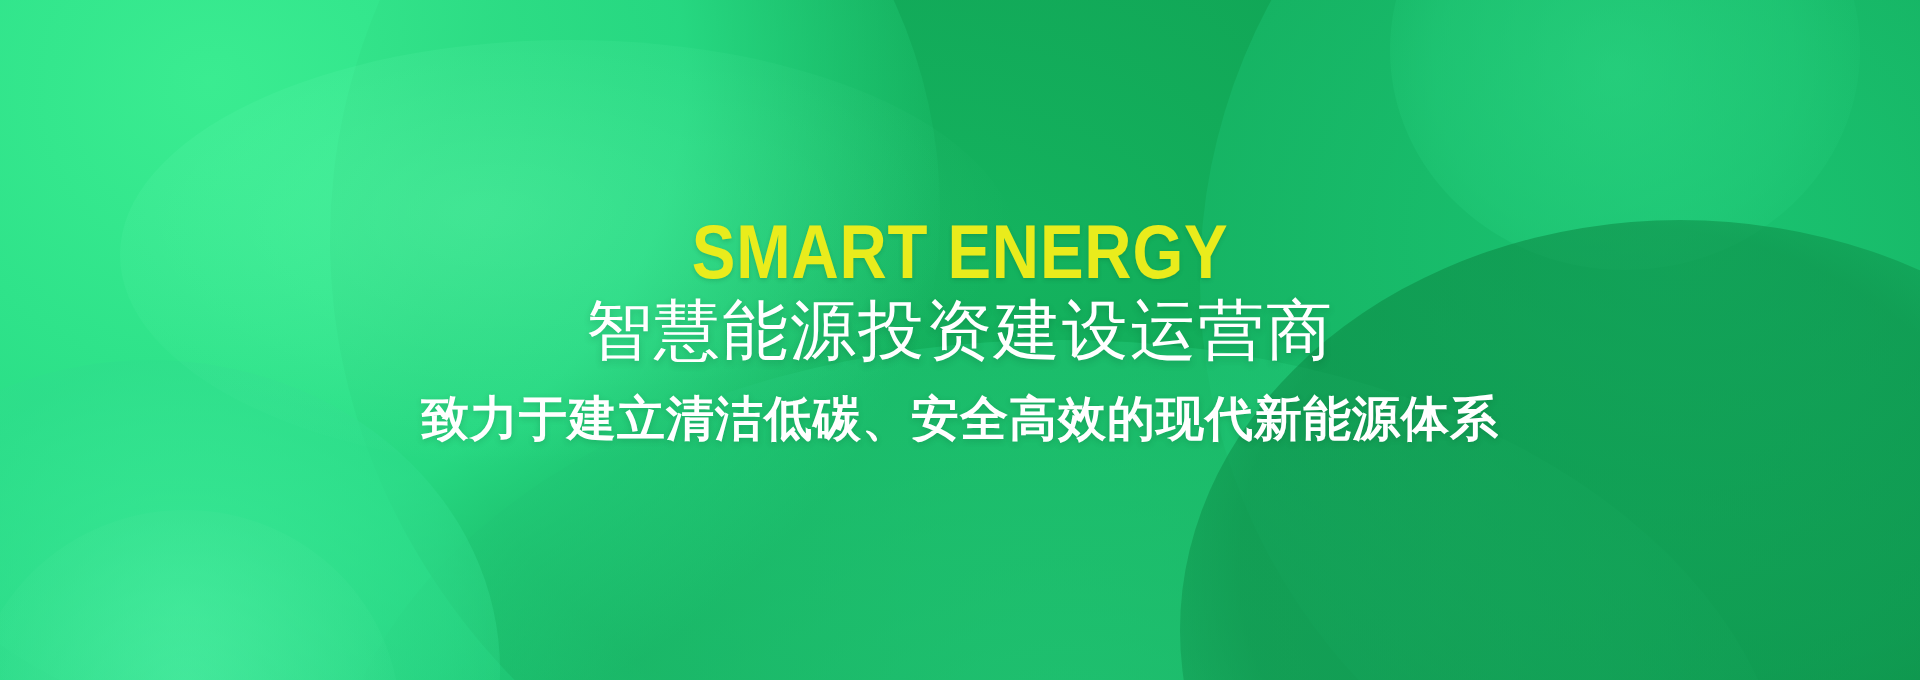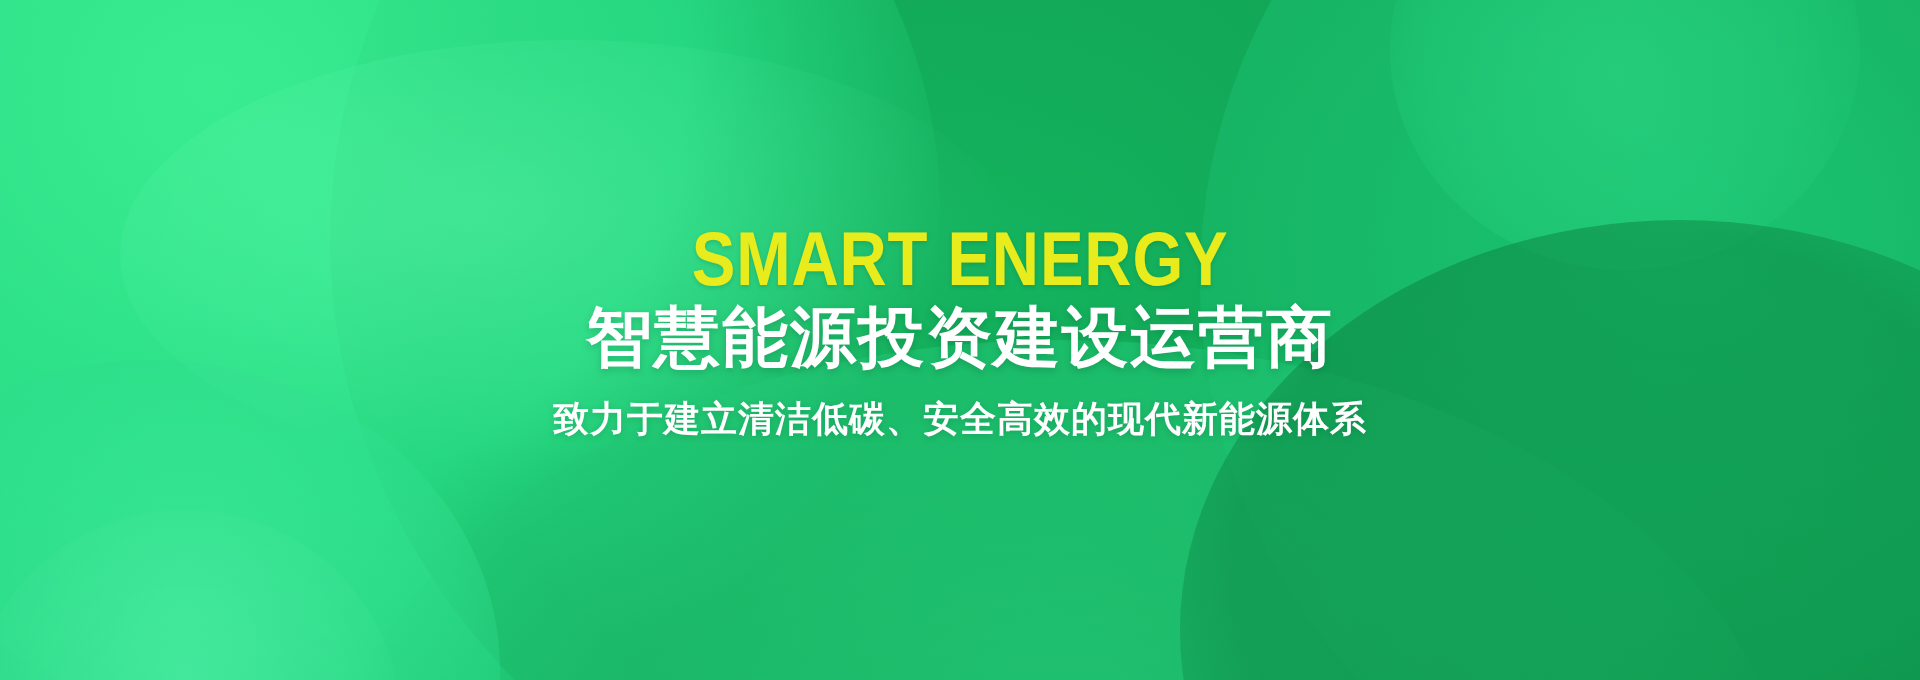--- a/index.html
+++ b/index.html
@@ -93,29 +93,29 @@
     letter-spacing:1px;
     color:#e9ec1c;
     transform:scaleX(.86);
     text-shadow:0 2px 5px rgba(0,70,35,.18);
     margin-bottom:4px;
   }
 
   .title-cn {
     font-size:66px;
     line-height:1.12;
-    font-weight:bold;
+    font-weight:normal;
     letter-spacing:2px;
     color:#ffffff;
     text-shadow:0 3px 7px rgba(0,70,35,.22);
     margin-bottom:22px;
   }
 
   .subtitle-cn {
-    font-size:36px;
+    font-size:48px;
     line-height:1.2;
     font-weight:bold;
     letter-spacing:1px;
     color:#ffffff;
     text-shadow:0 2px 6px rgba(0,70,35,.20);
     margin-bottom:18px;
   }
 
   .sub-en {
     font-size:17px;

